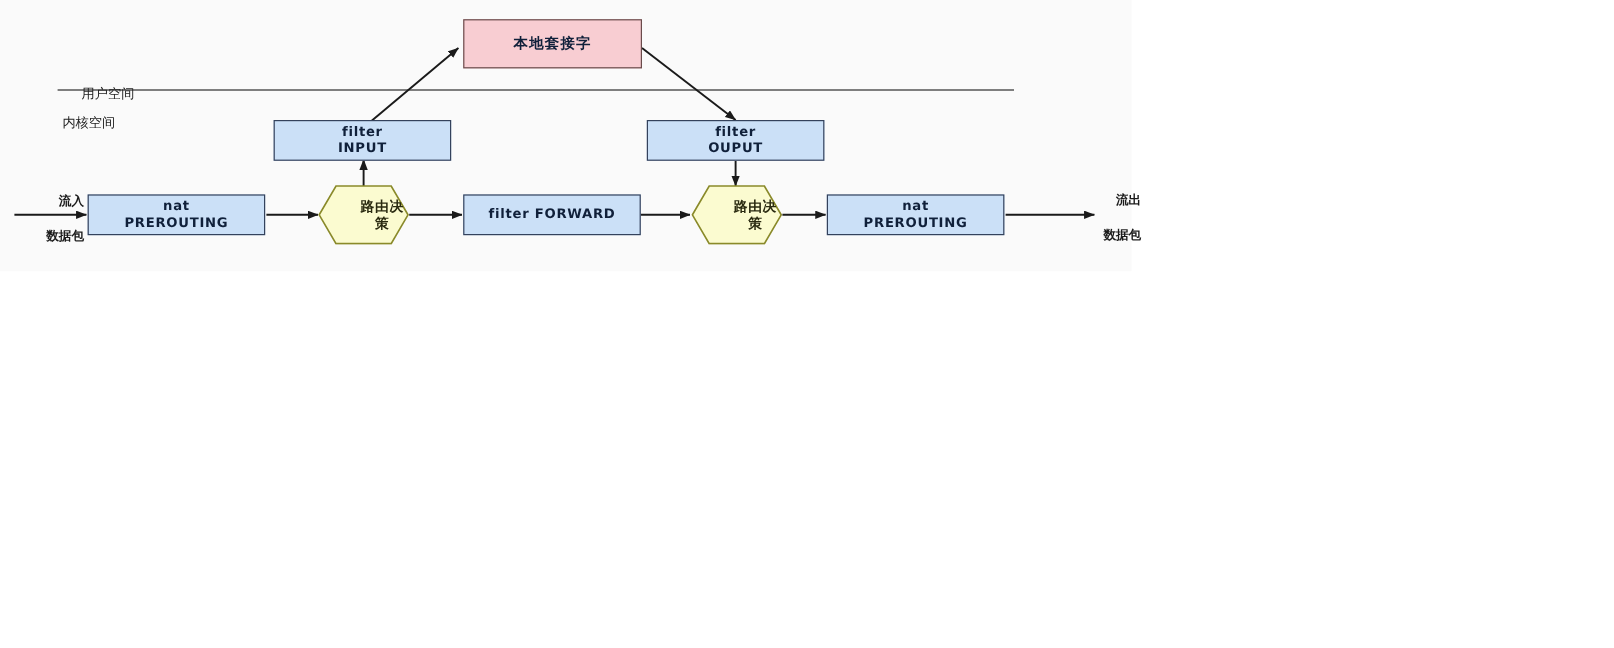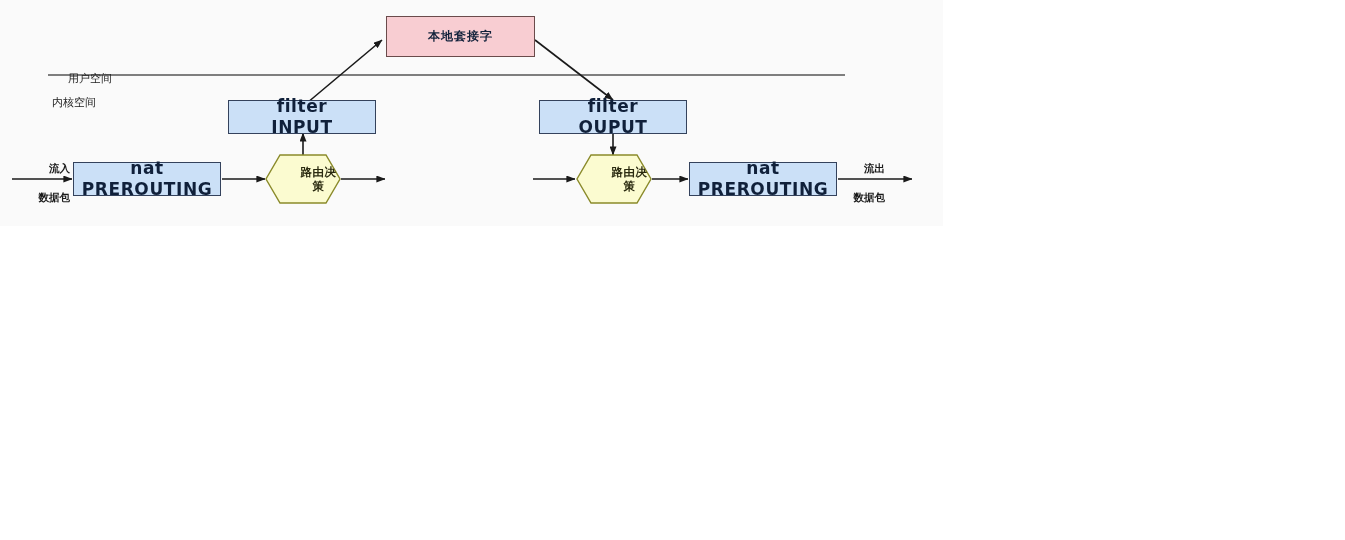--- a/index.html
+++ b/index.html
@@ -41,21 +41,21 @@
     justify-content: center;
     text-align: center;
     line-height: 1.25;
   }
 
   .box {
     border: 1.4px solid #34425c;
     background: #cbe0f7;
     color: #10203a;
     font-weight: bold;
-    font-size: 17px;
+    font-size: 11px;
     letter-spacing: 0.6px;
   }
 
   .box-socket {
     border: 1.4px solid #6a4b4b;
     background: #f8cdd2;
     color: #10203a;
     font-weight: bold;
     font-size: 12px;
     letter-spacing: 1px;
@@ -171,31 +171,34 @@
     <span class="line-text">PREROUTING</span>
   </div>
 
   <div class="node hex" style="left:265px; top:154px; width:76px; height:50px;">
     <svg class="hex-shape" viewBox="0 0 76 50" preserveAspectRatio="none">
       <polygon points="15,1 61,1 75,25 61,49 15,49 1,25" fill="#fbfbd0" stroke="#8a8a2a" stroke-width="1.4"></polygon>
     </svg>
     <span class="hex-label">路由决策</span>
   </div>
 
+  <div class="node box" style="left:386px; top:162px; width:148px; height:34px;">
+    <span class="line-text">filter FORWARD</span>
+  </div>
 
   <div class="node hex" style="left:576px; top:154px; width:76px; height:50px;">
     <svg class="hex-shape" viewBox="0 0 76 50" preserveAspectRatio="none">
       <polygon points="15,1 61,1 75,25 61,49 15,49 1,25" fill="#fbfbd0" stroke="#8a8a2a" stroke-width="1.4"></polygon>
     </svg>
     <span class="hex-label">路由决策</span>
   </div>
 
   <div class="node box" style="left:689px; top:162px; width:148px; height:34px;">
     <span class="line-text">nat</span>
     <span class="line-text">PREROUTING</span>
   </div>
 
-  <div class="label" style="left:823px; top:147px; width:62px;">
+  <div class="label" style="left:889px; top:147px; width:62px;font-family:Liberation Serif, serif;">
     <span class="line-text">流出</span>
     <span class="line-text">数据包</span>
   </div>
 
 </div>
 
 </body></html>

